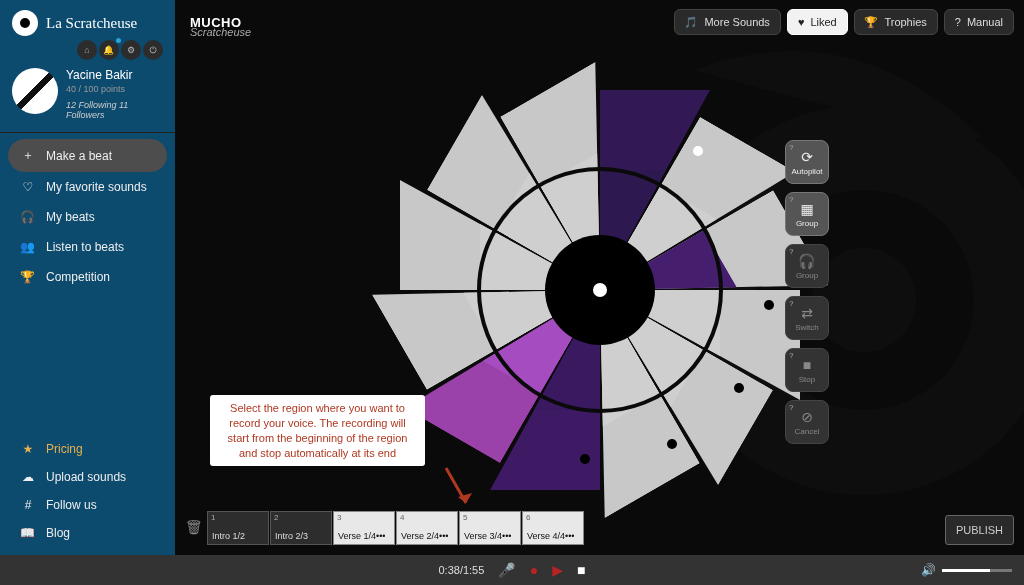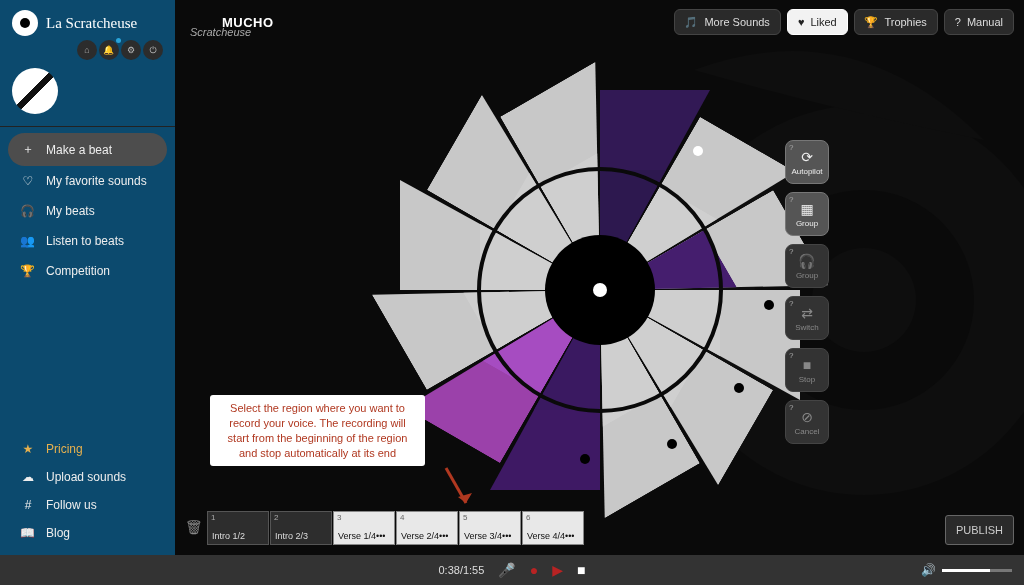--- a/index.html
+++ b/index.html
@@ -25,21 +25,21 @@
     .nav { padding:6px 8px; }
     .nav-item { display:flex; align-items:center; gap:10px; padding:8px 12px; border-radius:18px; cursor:pointer; color:#eee; }
     .nav-item.active { background:#4d4d4d; }
     .nav-item.gold { color:#e6b04e; }
     .nav-ico { width:16px; text-align:center; font-size:12px; }
 
     .sidebar-lower { margin-top:auto; padding:6px 8px 10px; }
     .sidebar-lower .nav-item { padding:7px 12px; }
 
     
-    .hdr { position:absolute; left:190px; right:10px; top:8px; height:28px; display:flex; align-items:center; z-index:5;margin-left:32px; }
+    .hdr { position:absolute; left:190px; right:10px; top:8px; height:28px; display:flex; align-items:center; z-index:5; }
     .track-title { color:#fff; font-weight:700; font-size:13px; letter-spacing:.5px; }
     .track-artist { color:#aaa; font-style:italic; font-size:11px; position:absolute; left:190px; top:26px; z-index:5; }
     .hdr .spacer { flex:1; }
     .hbtn { height:26px; padding:0 10px; border-radius:6px; background:#2a2a2a; border:1px solid #444; color:#ddd; display:flex; align-items:center; gap:6px; cursor:pointer; font-size:11px; }
     .hbtn.light { background:#f2f2f2; color:#222; border-color:#fff; }
     .hdr-btns { display:flex; gap:6px; }
 
     
     .side-col { position:absolute; right:200px; top:140px; display:flex; flex-direction:column; gap:8px; z-index:5; }
     .side-col.r { right:200px; }
@@ -98,20 +98,25 @@
     <span class="brand">La Scratcheuse</span>
   </div>
   <div class="toolbar-icons">
     <div class="ti">⌂</div>
     <div class="ti blue">🔔</div>
     <div class="ti">⚙</div>
     <div class="ti">⏻</div>
   </div>
   <div class="user-area">
     <div class="avatar"></div>
+    <div class="user-meta">
+      <div class="name">Yacine Bakir</div>
+      <div class="pts">40 / 100 points</div>
+      <div class="foll">12 Following 11 Followers</div>
+    </div>
   </div>
 
   <nav class="nav">
     <div class="nav-item active">
         <span class="nav-ico">＋</span>
         <span>Make a beat</span>
       </div>
     <div class="nav-item">
         <span class="nav-ico">♡</span>
         <span>My favorite sounds</span>

